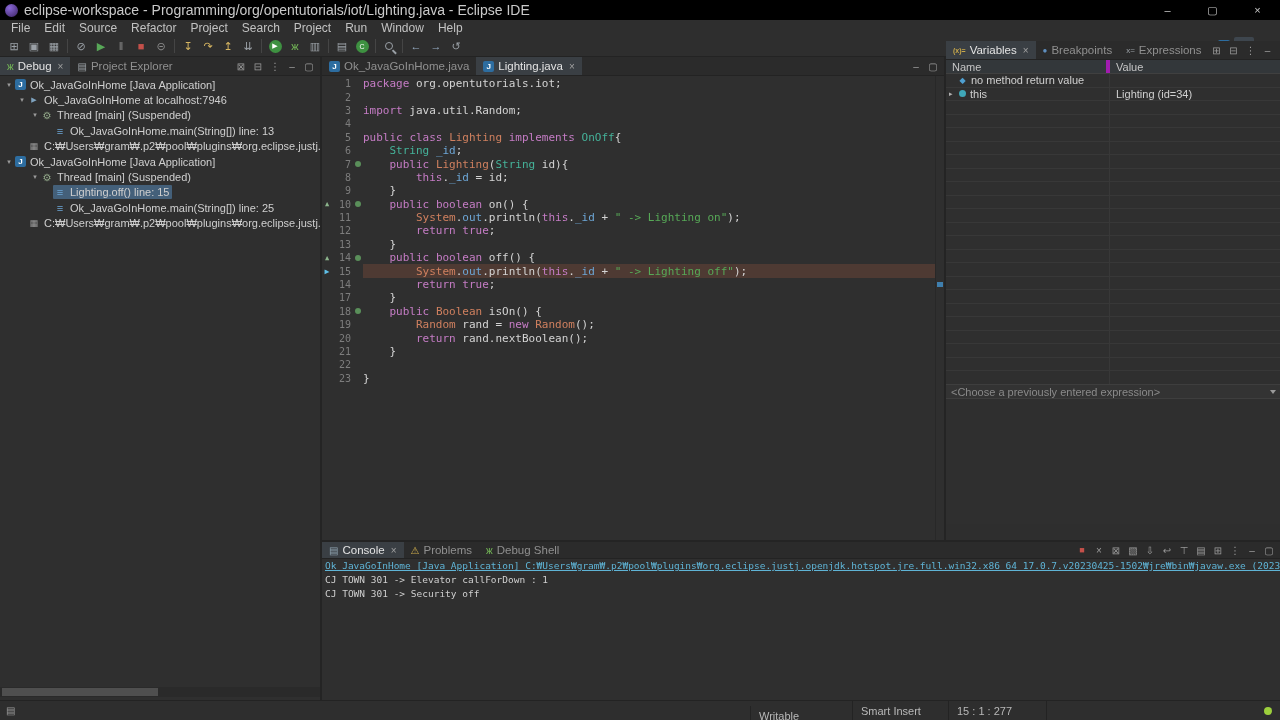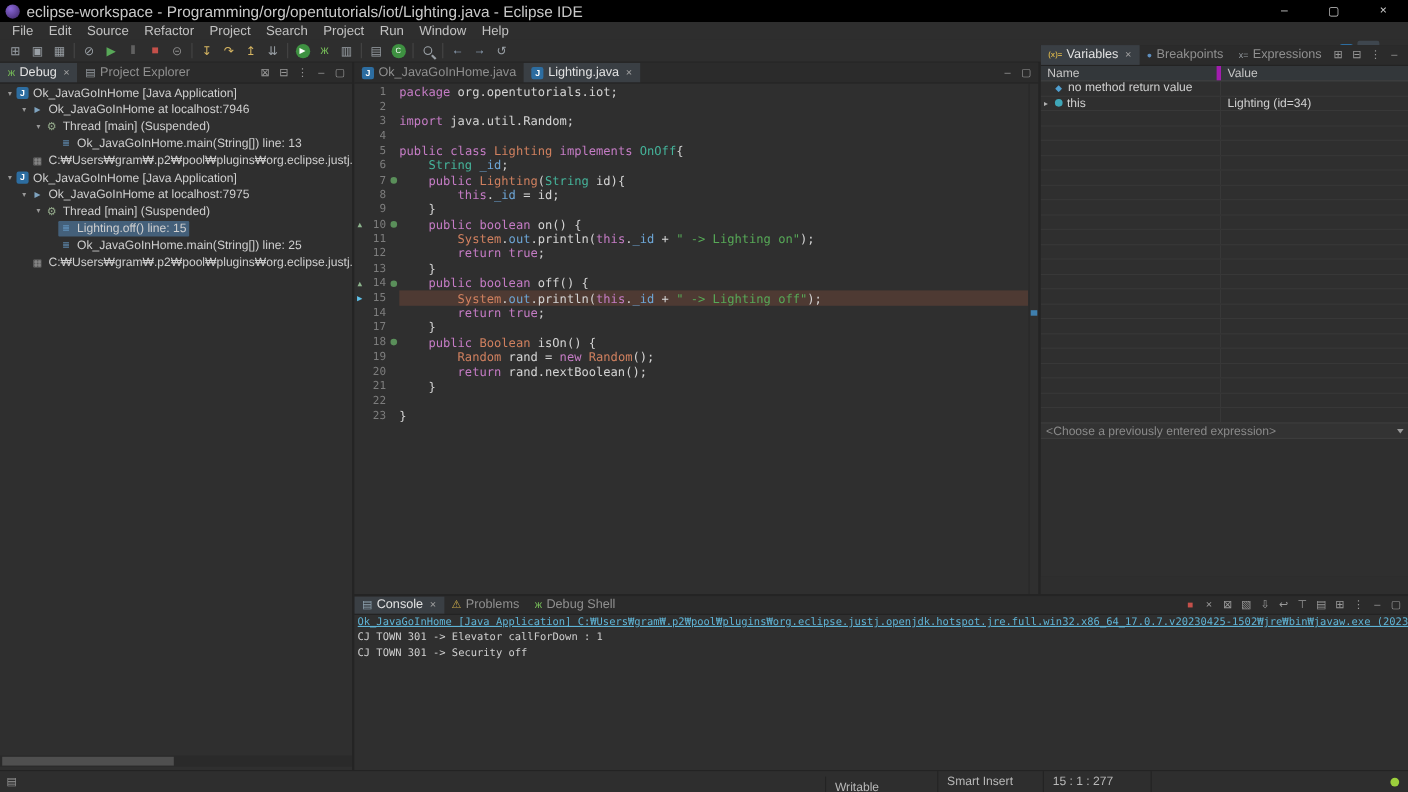--- a/index.html
+++ b/index.html
@@ -253,27 +253,20 @@
             <span class="tlabel" data-name="tree-label">C:₩Users₩gram₩.p2₩pool₩plugins₩org.eclipse.justj.openjdk</span>
           </span>
         </div>
         <div class="trow" data-name="tree-row" style="padding-left: 4px;">
           <span class="texp" data-name="expander-icon">▾</span>
           <span class="tsel">
             <span class="ti i-japp" data-name="japp-icon">J</span>
             <span class="tlabel" data-name="tree-label">Ok_JavaGoInHome [Java Application]</span>
           </span>
         </div>
-        <div class="trow" data-name="tree-row" style="padding-left: 17px;">
-          <span class="texp" data-name="expander-icon">▾</span>
-          <span class="tsel">
-            <span class="ti i-target" data-name="target-icon">▶</span>
-            <span class="tlabel" data-name="tree-label">Ok_JavaGoInHome at localhost:7975</span>
-          </span>
-        </div>
         <div class="trow" data-name="tree-row" style="padding-left: 30px;">
           <span class="texp" data-name="expander-icon">▾</span>
           <span class="tsel">
             <span class="ti i-thread" data-name="thread-icon">⚙</span>
             <span class="tlabel" data-name="tree-label">Thread [main] (Suspended)</span>
           </span>
         </div>
         <div class="trow" data-name="tree-row" style="padding-left: 43px;">
           <span class="texp"></span>
           <span class="tsel selected">

